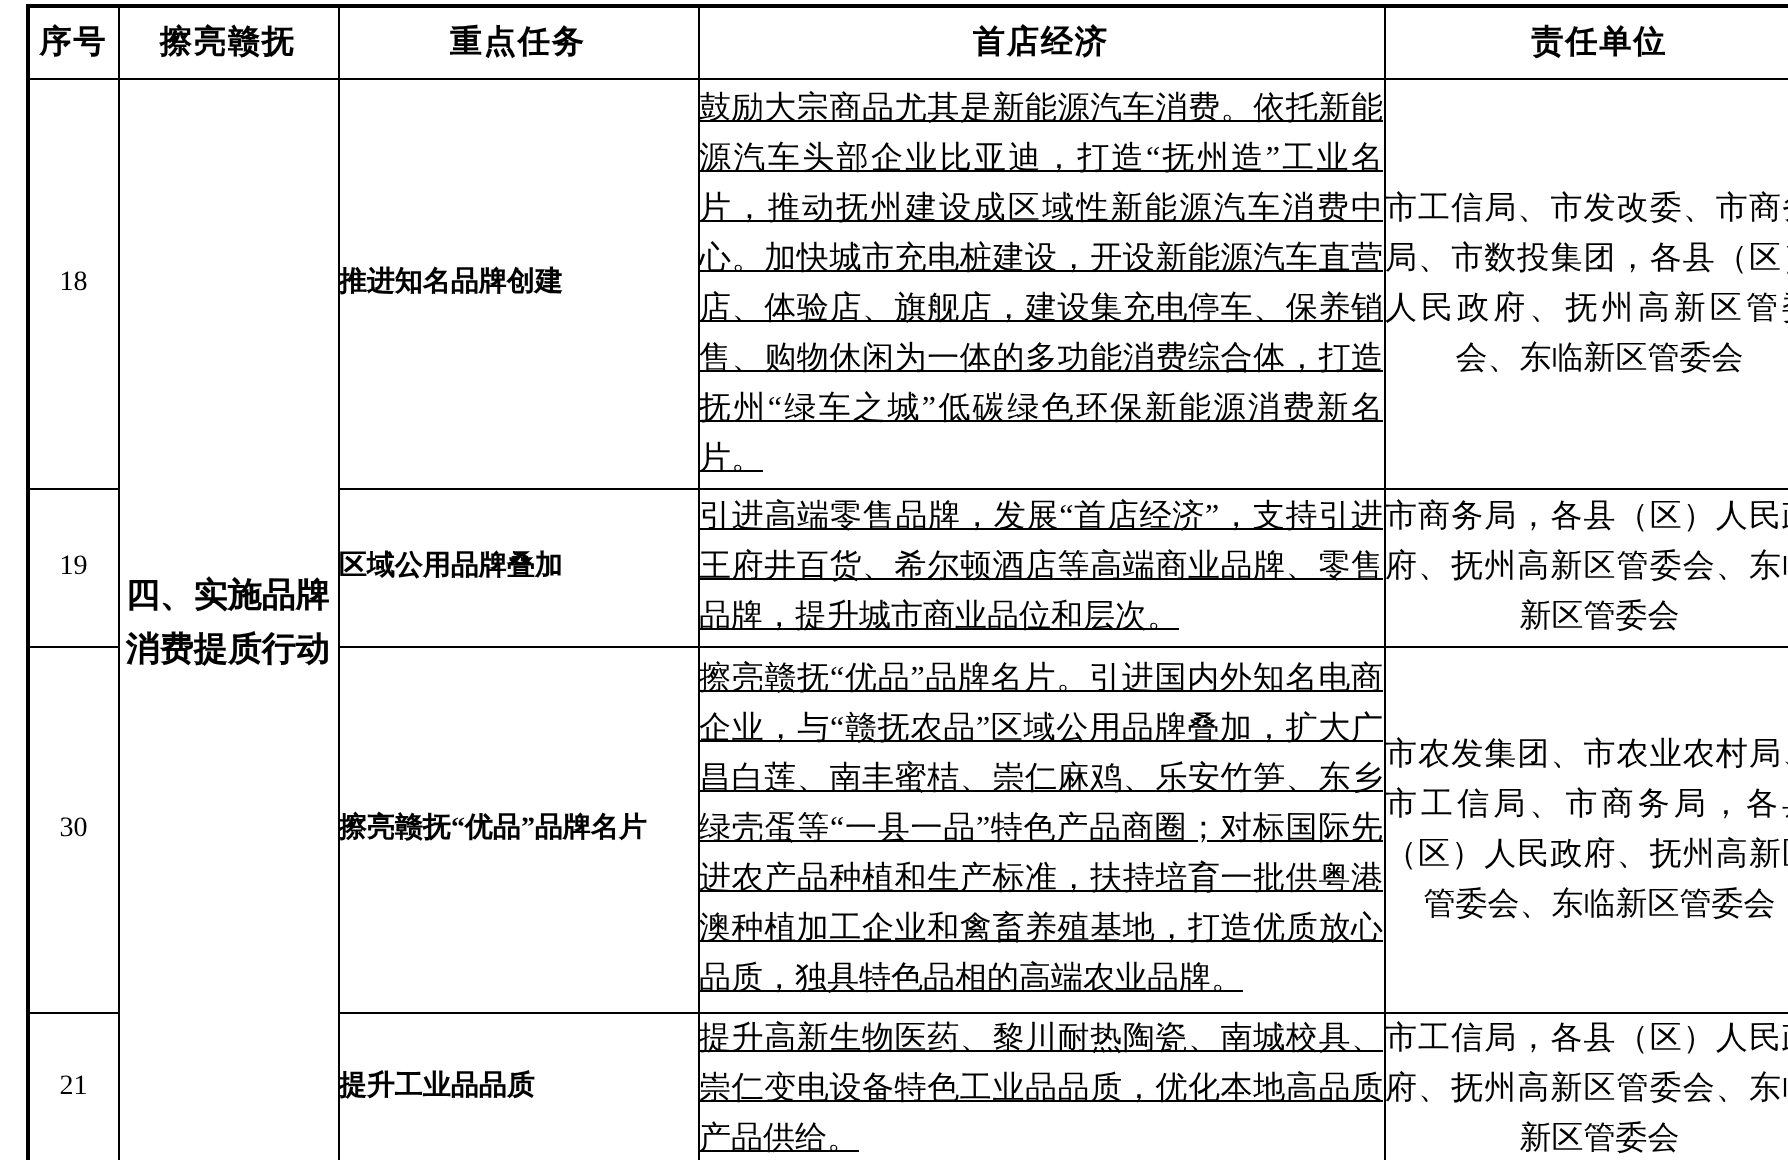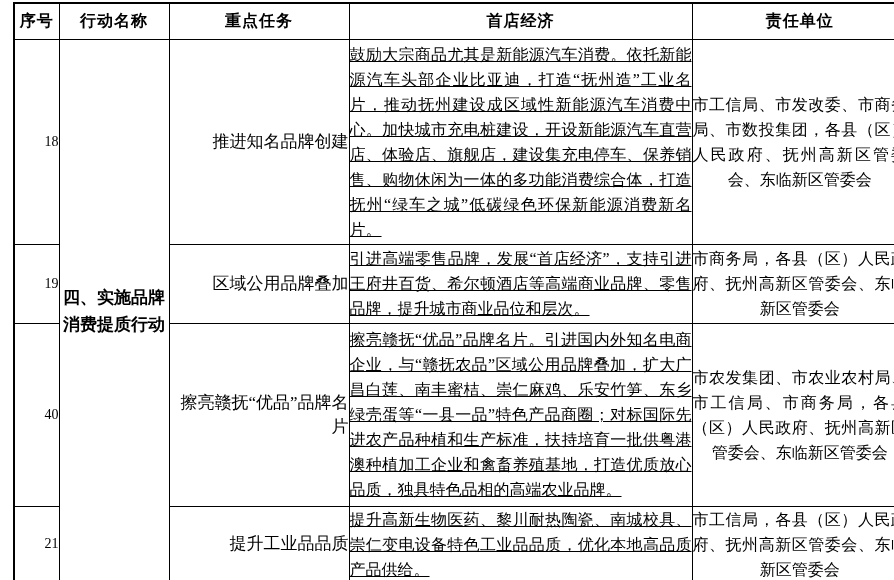--- a/index.html
+++ b/index.html
@@ -45,37 +45,38 @@
 
   th.head {
     font-size: 16px;
     font-weight: bold;
     text-align: center;
     vertical-align: middle;
     letter-spacing: 1px;
   }
   td.no {
     font-size: 14px;
-    text-align: right;
+    text-align: center;
     vertical-align: middle;
   }
   td.action {
     font-size: 17px;
     font-weight: bold;
     text-align: center;
     vertical-align: middle;
     padding: 0 6px;
     line-height: 27px;
   }
   td.task {
-    font-size: 17px;
-    text-align: right;
+    font-size: 14px;
+    text-align: left;
     vertical-align: middle;
     padding: 0 4px;
     line-height: 24px;
+    font-weight: bold;
   }
   td.detail {
     font-size: 16px;
     text-align: justify;
     vertical-align: middle;
     padding: 2px 4px;
     line-height: 25px;
     text-decoration: underline;
   }
   td.unit {
@@ -95,42 +96,42 @@
     <colgroup>
       <col class="c-no">
       <col class="c-action">
       <col class="c-task">
       <col class="c-detail">
       <col class="c-unit">
     </colgroup>
     <thead>
       <tr class="hdr">
         <th class="head">序号</th>
-        <th class="head">行动名称</th>
+        <th class="head">擦亮赣抚</th>
         <th class="head">重点任务</th>
         <th class="head">首店经济</th>
         <th class="head">责任单位</th>
       </tr>
     </thead>
     <tbody>
       <tr class="row18">
         <td class="no">18</td>
         <td class="action" rowspan="4">四、实施品牌消费提质行动</td>
         <td class="task">推进知名品牌创建</td>
         <td class="detail">鼓励大宗商品尤其是新能源汽车消费。依托新能源汽车头部企业比亚迪，打造“抚州造”工业名片，推动抚州建设成区域性新能源汽车消费中心。加快城市充电桩建设，开设新能源汽车直营店、体验店、旗舰店，建设集充电停车、保养销售、购物休闲为一体的多功能消费综合体，打造抚州“绿车之城”低碳绿色环保新能源消费新名片。</td>
         <td class="unit">市工信局、市发改委、市商务局、市数投集团，各县（区）人民政府、抚州高新区管委会、东临新区管委会</td>
       </tr>
       <tr class="row19">
         <td class="no">19</td>
         <td class="task">区域公用品牌叠加</td>
         <td class="detail">引进高端零售品牌，发展“首店经济”，支持引进王府井百货、希尔顿酒店等高端商业品牌、零售品牌，提升城市商业品位和层次。</td>
         <td class="unit">市商务局，各县（区）人民政府、抚州高新区管委会、东临新区管委会</td>
       </tr>
       <tr class="row20">
-        <td class="no">40</td>
+        <td class="no">30</td>
         <td class="task">擦亮赣抚“优品”品牌名片</td>
         <td class="detail">擦亮赣抚“优品”品牌名片。引进国内外知名电商企业，与“赣抚农品”区域公用品牌叠加，扩大广昌白莲、南丰蜜桔、崇仁麻鸡、乐安竹笋、东乡绿壳蛋等“一县一品”特色产品商圈；对标国际先进农产品种植和生产标准，扶持培育一批供粤港澳种植加工企业和禽畜养殖基地，打造优质放心品质，独具特色品相的高端农业品牌。</td>
         <td class="unit">市农发集团、市农业农村局、市工信局、市商务局，各县（区）人民政府、抚州高新区管委会、东临新区管委会</td>
       </tr>
       <tr class="row21">
         <td class="no">21</td>
         <td class="task">提升工业品品质</td>
         <td class="detail">提升高新生物医药、黎川耐热陶瓷、南城校具、崇仁变电设备特色工业品品质，优化本地高品质产品供给。</td>
         <td class="unit">市工信局，各县（区）人民政府、抚州高新区管委会、东临新区管委会</td>
       </tr>

